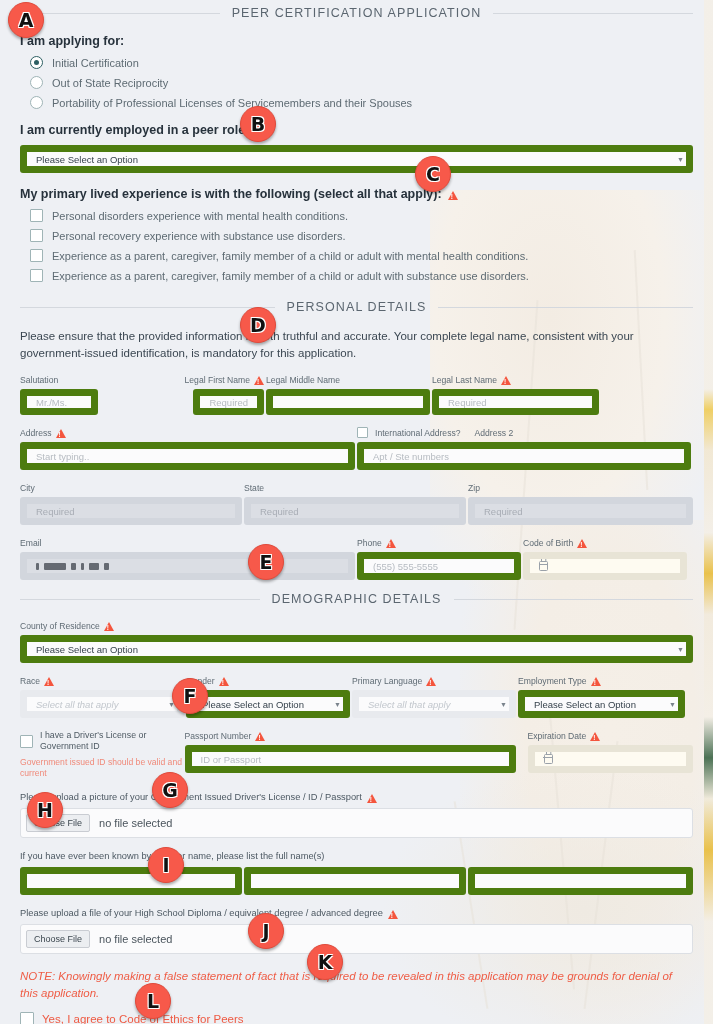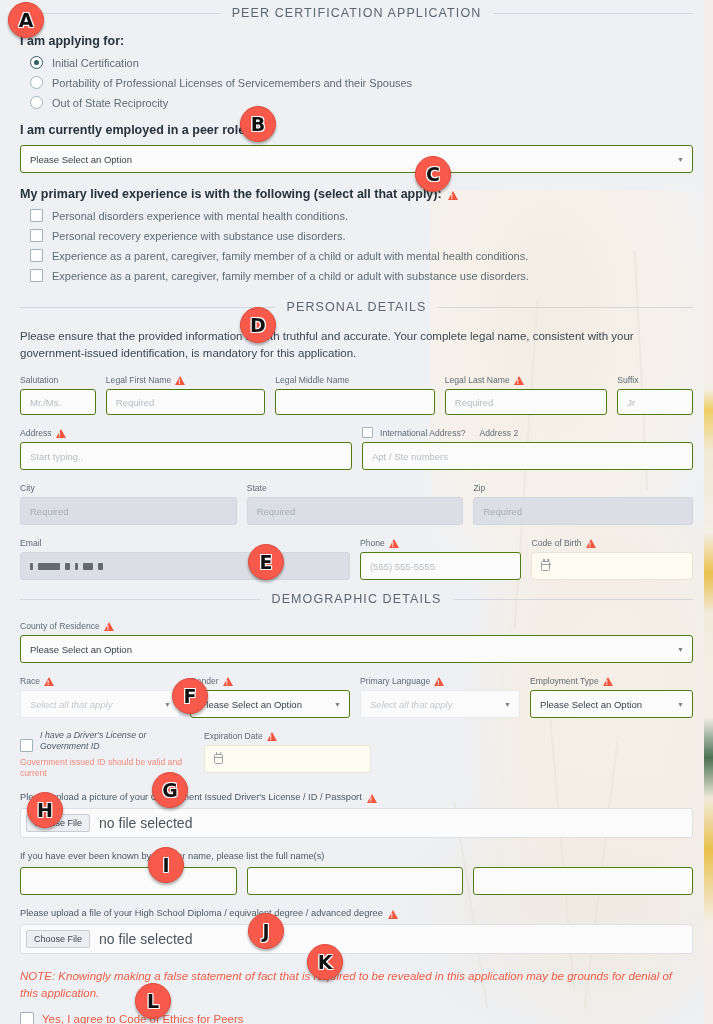--- a/index.html
+++ b/index.html
@@ -61,25 +61,25 @@
   .radio { width:13px; height:13px; border-radius:50%; border:1.4px solid #9fb4b6; background:#fff; flex:none; position:relative; }
   .radio.on { border-color:#2d5f63; }
   .radio.on::after{ content:""; position:absolute; left:3px; top:3px; width:5px; height:5px; border-radius:50%; background:#2d5f63; }
   .cbox { width:13px; height:13px; border:1.4px solid #9fb4b6; background:#fff; flex:none; border-radius:1px; }
   .choice-txt { font-size:11px; color:#5e6b73; }
 
   
   .para { font-size:11.5px; line-height:17px; color:#3b4752; margin:6px 0 12px; max-width:658px; }
 
   
-  .row { display:flex; gap:10px; margin-bottom:12px; align-items:flex-end; }
+  .row { display:flex; gap:2px; margin-bottom:12px; align-items:flex-end; }
   .fld { display:flex; flex-direction:column; }
   .flabel { font-size:8.6px; color:#5f6b74; margin-bottom:4px; display:flex; align-items:center; gap:4px; height:11px; }
   .inp {
-    height:26px; border:1px solid #4d7c0f; border-radius:3px; background:#fbfbfc;
+    height:26px; border:7px solid #4d7c0f; border-radius:3px; background:#fbfbfc;
     font-size:9.5px; color:#b6bbc1; display:flex; align-items:center; padding:0 9px;
   }
   .inp.tall { height:28px; }
   .inp.grey { background:#dbdee4; border-color:#d2d6dd; color:#a8adb5; }
   .inp.cream { background:#fefbf1; border-color:#e8e4d6; }
   .inp.redacted { background:#dbdee4; border-color:#d2d6dd; }
   .inp.empty { color:transparent; }
 
   .redact-bar { display:flex; align-items:center; gap:5px; }
   .redact-bar i { display:block; background:#4a5159; opacity:.82; height:7px; border-radius:1px; }
@@ -92,33 +92,33 @@
 
   .wide-select { width:100%; }
 
   
   .cal { width:9px; height:10px; border:1.1px solid #9aa1a9; border-radius:1.5px; position:relative; flex:none; margin-right:6px; }
   .cal::before{ content:""; position:absolute; left:-1.1px; right:-1.1px; top:1.6px; height:1.1px; background:#9aa1a9; }
   .cal::after{ content:""; position:absolute; left:1px; top:-2.6px; width:1.2px; height:2.4px; background:#9aa1a9;
     box-shadow:4.3px 0 0 #9aa1a9; }
 
   
-  .cb-inline { display:flex; align-items:flex-end; gap:7px;font-style:italic; }
+  .cb-inline { display:flex; align-items:center; gap:7px; }
   .cb-inline .cbtxt { font-size:8.8px; color:#4e5a63; line-height:11px; }
 
   
   .file-wrap {
     height:30px; border:1px solid #dcdfe4; border-radius:3px; background:#fbfbfc;
     display:flex; align-items:center; padding:0 5px; gap:9px; width:100%;
   }
   .file-btn {
     border:1px solid #c9ccd2; background:#eceef1; border-radius:2px;
     font-size:9px; color:#3c474f; padding:3px 7px;
   }
-  .file-status { font-size:14px; color:#4a545c; }
+  .file-status { font-size:11px; color:#4a545c; }
   .upload-label { font-size:9.3px; color:#4c5862; margin:13px 0 6px; display:flex; align-items:center; gap:5px; }
 
   .err-txt { font-size:8.6px; color:#f08a7a; line-height:11px; margin-top:5px; max-width:175px; }
 
   .note {
     font-size:11.5px; font-style:italic; color:#ef5d46; line-height:17px; margin:14px 0 8px; max-width:668px;
   }
   .agree-row { display:flex; align-items:center; gap:8px; margin:10px 0 4px; }
   .agree-row .cbig { width:14px; height:14px; border:1.4px solid #9fb4b6; background:#fff; border-radius:1px; flex:none; }
   .agree-txt { font-size:11.5px; color:#ee5a43; }
@@ -159,25 +159,25 @@
   <div class="q-label">
     <span>I am applying for:</span>
   </div>
 
   <div class="choice-row">
     <span class="radio on"></span>
     <span class="choice-txt">Initial Certification</span>
   </div>
   <div class="choice-row">
     <span class="radio"></span>
+    <span class="choice-txt">Out of State Reciprocity</span>
+  </div>
+  <div class="choice-row">
+    <span class="radio"></span>
     <span class="choice-txt">Portability of Professional Licenses of Servicemembers and their Spouses</span>
-  </div>
-  <div class="choice-row">
-    <span class="radio"></span>
-    <span class="choice-txt">Out of State Reciprocity</span>
   </div>
 
   <div class="q-label">
     <span>I am currently employed in a peer role:</span>
     <span class="warn"></span>
   </div>
   <div class="sel wide-select">
     <div class="inp tall sel-box">Please Select an Option</div>
     <span class="caret">▼</span>
   </div>
@@ -209,41 +209,37 @@
     <span class="rule"></span>
   </div>
 
   <div class="para">Please ensure that the provided information is both truthful and accurate. Your complete legal name, consistent with your government-issued identification, is mandatory for this application.</div>
 
   <div class="row">
     <div class="fld" style="width:78px;">
       <span class="flabel">Salutation</span>
       <div class="inp">Mr./Ms.</div>
     </div>
-    <div class="fld" style="width:164px;">
+    <div class="fld" style="width:164px;align-items:flex-end;">
       <span class="flabel">
         <span>Legal First Name</span>
         <span class="warn"></span>
       </span>
       <div class="inp">Required</div>
     </div>
     <div class="fld" style="width:164px;">
       <span class="flabel">Legal Middle Name</span>
       <div class="inp empty">x</div>
     </div>
     <div class="fld" style="width:167px;justify-content:center;">
       <span class="flabel">
         <span>Legal Last Name</span>
         <span class="warn"></span>
       </span>
       <div class="inp">Required</div>
-    </div>
-    <div class="fld" style="width:78px;">
-      <span class="flabel">Suffix</span>
-      <div class="inp">Jr</div>
     </div>
   </div>
 
   <div class="row">
     <div class="fld" style="width:335px;">
       <span class="flabel">
         <span>Address</span>
         <span class="warn"></span>
       </span>
       <div class="inp tall">Start typing..</div>
@@ -366,20 +362,27 @@
     </div>
   </div>
 
   <div class="row" style="align-items:flex-start;">
     <div class="fld" style="width:164px;">
       <div class="cb-inline">
         <span class="cbox" style="margin-top:1px;"></span>
         <span class="cbtxt">I have a Driver's License or Government ID</span>
       </div>
       <div class="err-txt">Government issued ID should be valid and current</div>
+    </div>
+    <div class="fld" style="width:334px;">
+      <span class="flabel">
+        <span>Passport Number</span>
+        <span class="warn"></span>
+      </span>
+      <div class="inp tall">ID or Passport</div>
     </div>
     <div class="fld" style="width:167px; margin-left:10px;">
       <span class="flabel">
         <span>Expiration Date</span>
         <span class="warn"></span>
       </span>
       <div class="inp tall cream">
         <span class="cal"></span>
         <span></span>
       </div>

